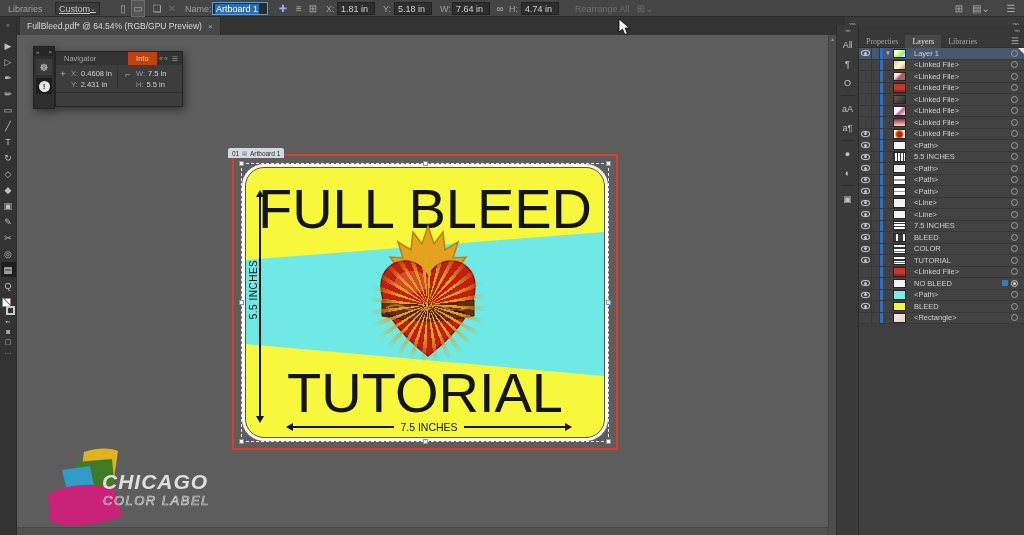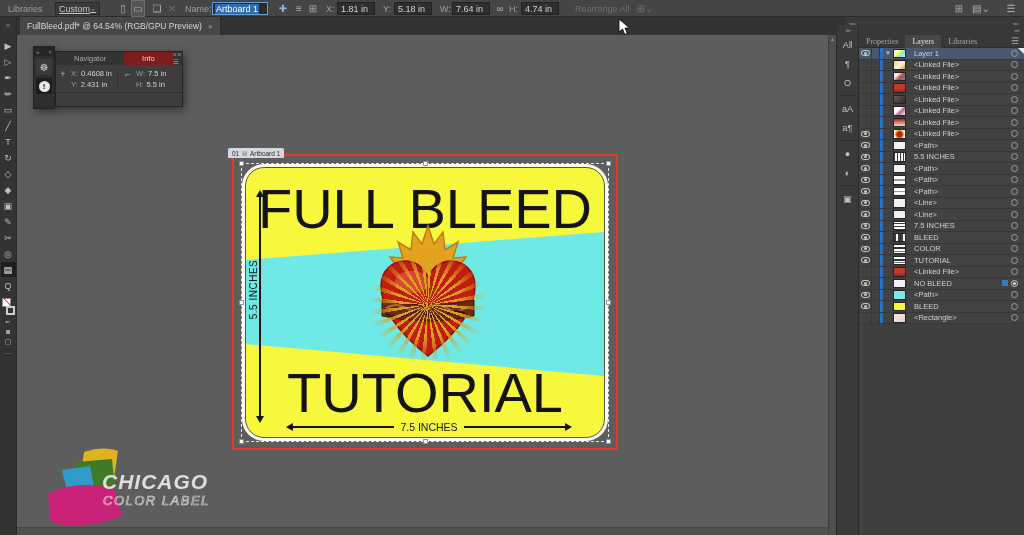--- a/index.html
+++ b/index.html
@@ -42,22 +42,22 @@
   #vscroll{position:absolute;left:828px;top:35px;width:8px;height:500px;background:#4e4e4e;border-left:1px solid #404040;color:#8d8d8d;font-size:6px;text-align:center;}
   
   #float-panel{position:absolute;left:16px;top:11px;width:150px;height:63px;filter:drop-shadow(2px 3px 4px rgba(0,0,0,.45));font-size:7.5px;}
   #fp-dock{position:absolute;left:0;top:0;width:22px;height:63px;background:#2f2f2f;border:1px solid #222;}
   #fp-dock .fp-head{height:9px;background:#262626;color:#999;font-size:6px;display:flex;justify-content:space-between;padding:0 2px;align-items:center;}
   .fp-btn{width:16px;height:16px;margin:3px auto 0;background:#3a3a3a;color:#c9c9c9;display:flex;align-items:center;justify-content:center;font-size:10px;}
   .fp-btn.active{background:#1d1d1d;color:#fff;}
   .fp-info-glyph{width:11px;height:11px;border-radius:50%;background:#e8e8e8;color:#1d1d1d;font-weight:bold;font-size:8px;display:flex;align-items:center;justify-content:center;}
   #fp-main{position:absolute;left:22px;top:5px;width:128px;height:56px;background:#3d3d3d;border:1px solid #252525;}
   #fp-tabs{height:13px;background:#333;display:flex;align-items:center;font-size:7.5px;color:#a7a7a7;}
-  #fp-tabs .fp-tab{padding:0 18px;height:13px;display:flex;align-items:center;}
-  #fp-tabs .fp-tab.active{background:#7f1d1d;color:#ddd;}
+  #fp-tabs .fp-tab{padding:0 8px;height:13px;display:flex;align-items:center;}
+  #fp-tabs .fp-tab.active{background:#c2410c;color:#ddd;margin-left:24px;}
   #fp-tabs .fp-right{margin-left:auto;padding-right:3px;color:#999;font-size:7px;letter-spacing:1px;}
   #fp-content{display:flex;padding:4px 2px;border-bottom:1px solid #2e2e2e;height:28px;}
   .fp-col{display:flex;gap:3px;}
   .fp-glyph{color:#b9b9b9;font-size:9px;width:10px;text-align:center;}
   .fp-vals{display:flex;flex-direction:column;gap:2px;}
   .fp-row{display:flex;gap:3px;}
   .fp-k{color:#9a9a9a;}
   .fp-v{color:#d0d0d0;}
   #fp-divider{width:1px;background:#2e2e2e;margin:0 5px;}
   

